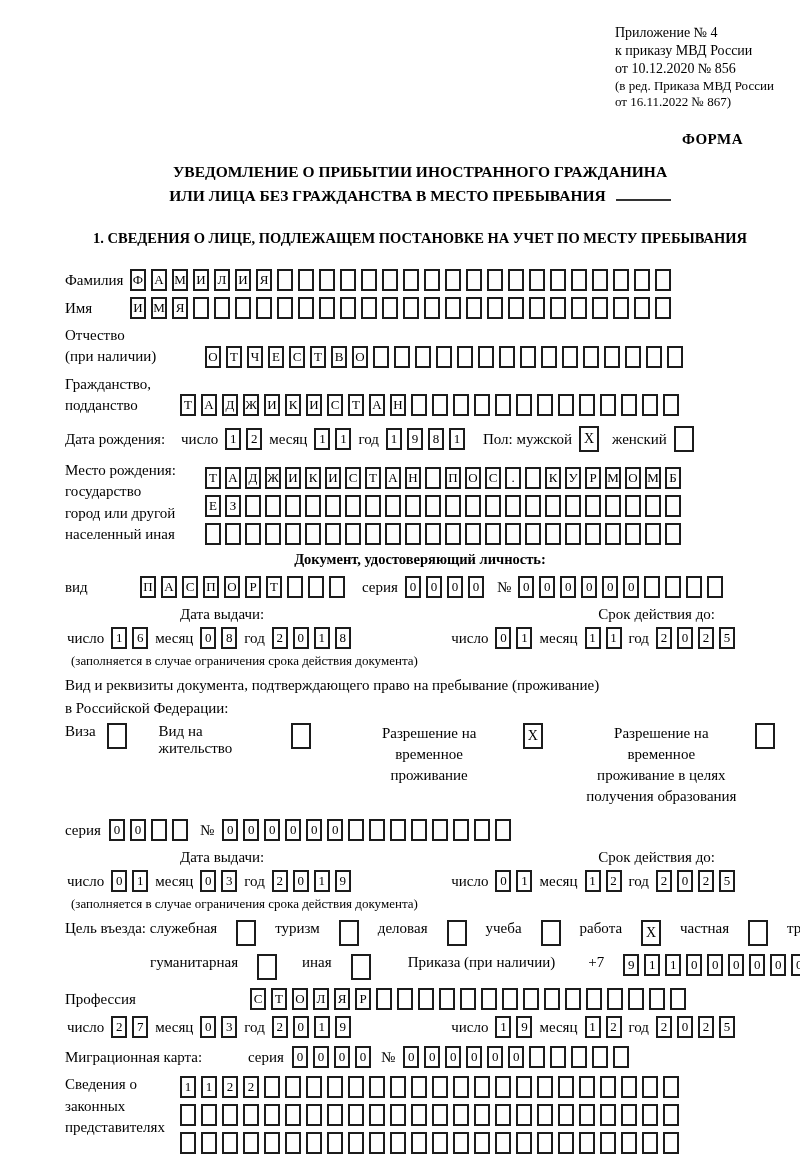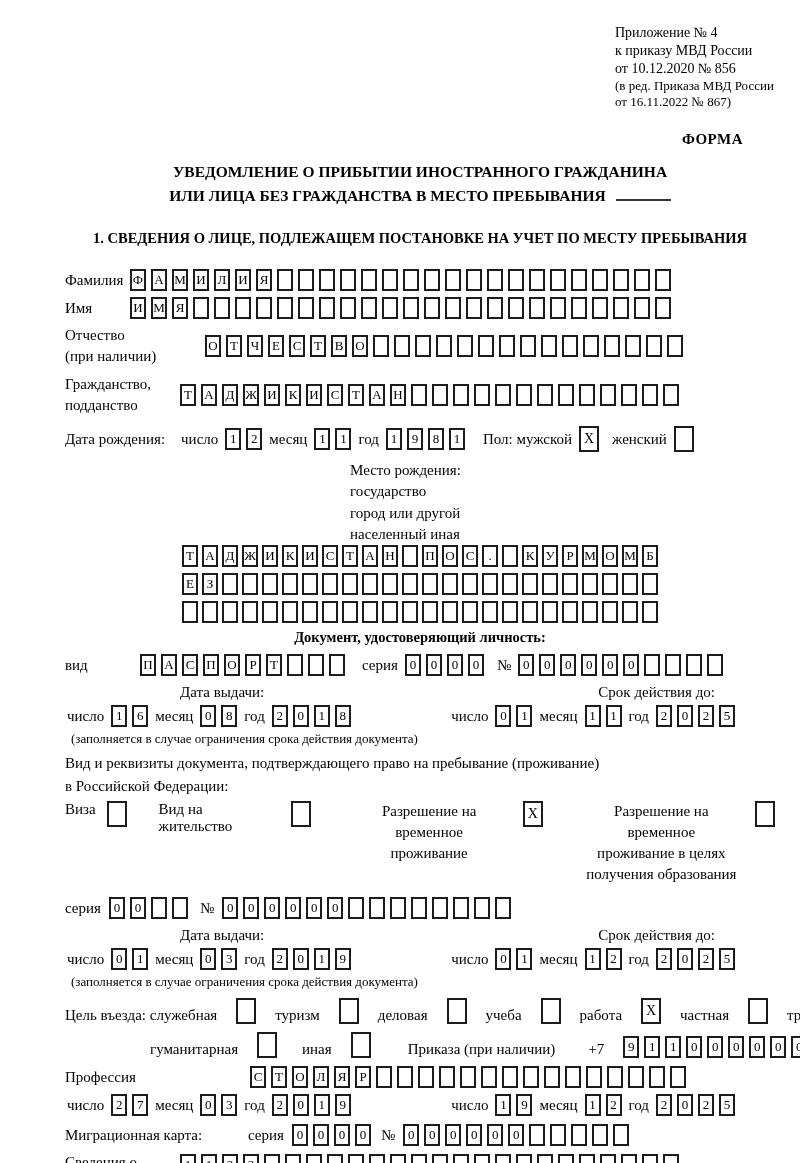--- a/index.html
+++ b/index.html
@@ -9,21 +9,21 @@
 
   .appendix { margin-left:550px; font-size:14px; line-height:1.28; }
   .appendix .small { font-size:13px; }
   .form-word { text-align:right; padding-right:32px; font-weight:bold; margin-top:20px; font-size:15px; letter-spacing:0.5px; }
 
   .title { text-align:center; font-weight:bold; font-size:15.5px; line-height:1.55; margin-top:12px; }
   .blank-underline { display:inline-block; width:55px; border-bottom:2px solid #333; height:0.95em; margin-left:10px; }
   .section-heading { text-align:center; font-weight:bold; font-size:14.5px; margin-top:22px; margin-bottom:22px; }
 
   .row { display:flex; align-items:center; margin-bottom:6px; }
-  .row.top { align-items:center; }
+  .row.top { align-items:flex-end; }
   .lbl { flex:0 0 auto; line-height:1.38; }
   .w65 { width:65px; } .w115 { width:115px; } .w140 { width:140px; } .w185 { width:185px; }
   .lines { display:flex; flex-direction:column; line-height:1.42; }
 
   .cells { display:inline-flex; gap:5px; flex:0 0 auto; }
   .cells.tight { gap:4px; }
   .cell { width:16px; height:22px; border:2px solid #1c1c1c; display:inline-flex; align-items:center; justify-content:center; font-size:13px; flex:0 0 auto; background:#fff; }
   .cb .cell { width:20px; height:26px; font-size:14px; }
   .vstack { display:flex; flex-direction:column; gap:6px; }
 
@@ -34,21 +34,21 @@
   .colheads { display:flex; margin:8px 0 4px; }
   .colheads .h1 { margin-left:115px; }
   .colheads .h2 { margin-left:auto; margin-right:60px; }
   .note-r { text-align:left; font-size:13px; margin:1px 6px 8px; }
 
   .doc-heading { text-align:center; font-weight:bold; font-size:14.5px; margin:4px 0 8px; }
   .plain { margin-bottom:6px; }
 
   .permit-row { display:flex; align-items:flex-start; gap:11px; margin:4px 0 12px; }
   .permit-row .c { text-align:center; line-height:1.4; }
-  .purpose-row { display:flex; align-items:flex-end; gap:19px; margin-bottom:8px; white-space:nowrap; }
+  .purpose-row { display:flex; align-items:flex-start; gap:19px; margin-bottom:8px; white-space:nowrap; }
   .indent85 { margin-left:85px; }
 
   .reps { display:flex; align-items:flex-start; margin-top:4px; }
   .gap10 { width:10px; } .gap14 { width:14px; }
 </style>
 </head>
 <body>
 
 <div class="page">
 
@@ -224,21 +224,21 @@
       <span class="cells cb">
           <span class="cell">X</span>
         </span>
       <span class="t" style="margin-left:8px;">женский</span>
       <span class="cells cb">
           <span class="cell">&nbsp;</span>
         </span>
     </span>
   </div>
 
-  <div class="row top" style="margin-top:8px;flex-direction:column;">
+  <div class="row top" style="margin-top:8px;">
     <span class="lbl w140 lines">
       <span>Место рождения:</span>
       <span>государство</span>
       <span>город или другой</span>
       <span>населенный иная</span>
     </span>
     <span class="vstack">
       <span class="cells tight">
           <span class="cell">Т</span>
           <span class="cell">А</span>

